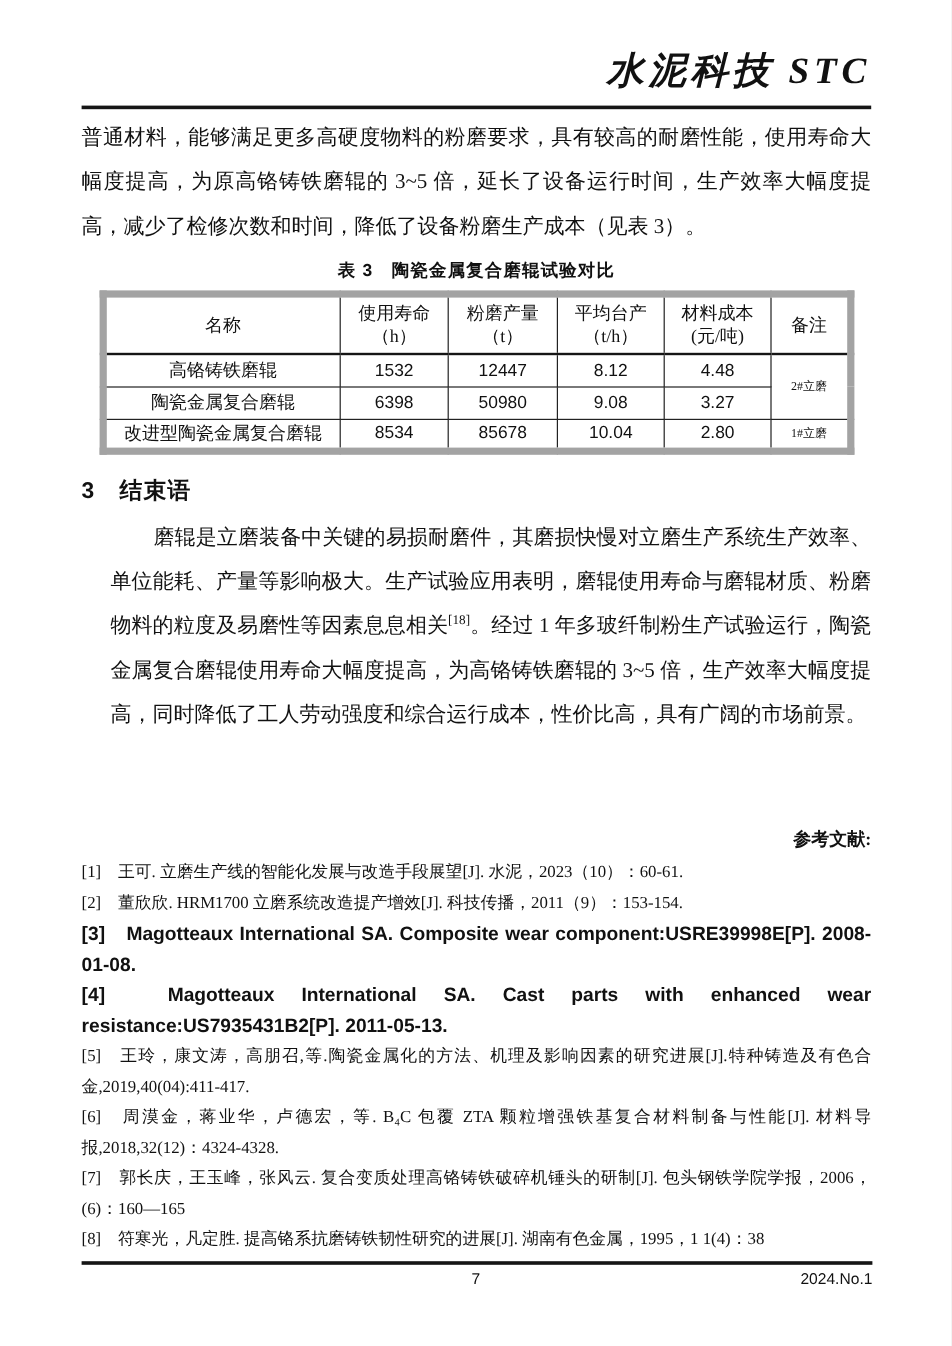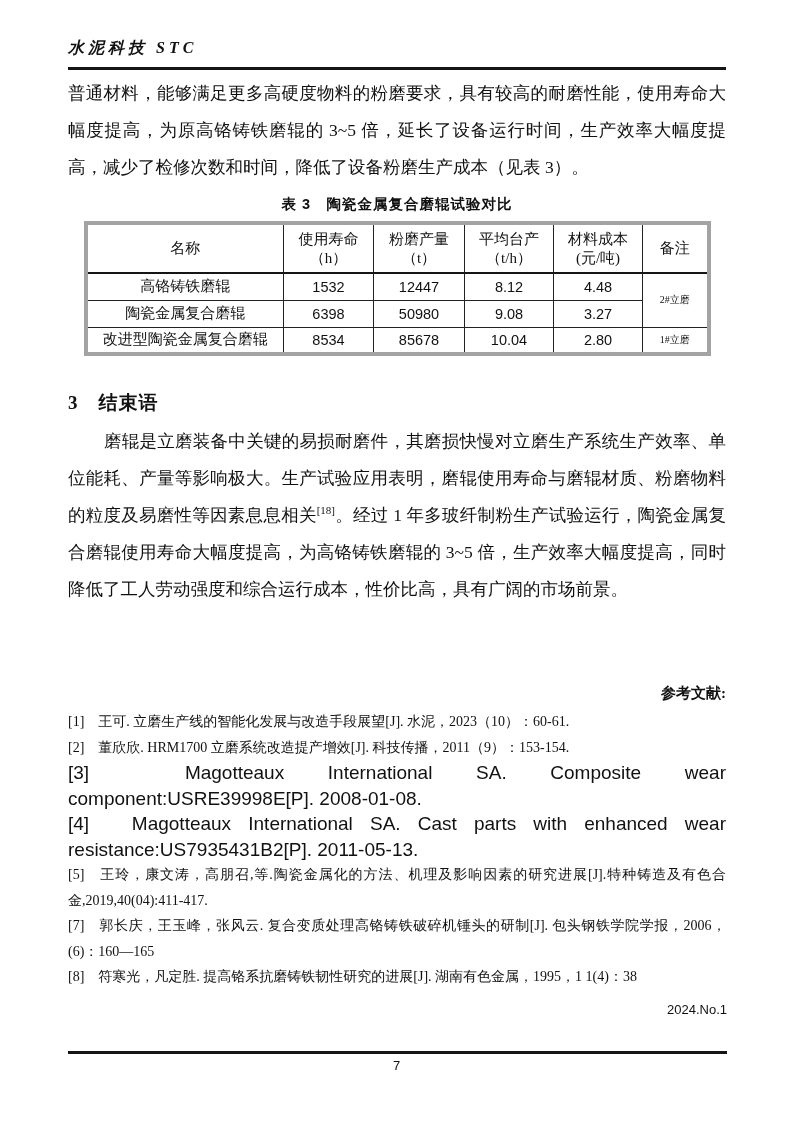--- a/index.html
+++ b/index.html
@@ -10,107 +10,107 @@
     width:793px; height:1122px;
     margin:0 auto;
     background:#ffffff;
     font-family:"Liberation Serif", serif;
     color:#111111;
     overflow:hidden;
   }
   .content { padding:38px 67px 0 68px; }
 
   .journal-title {
-    text-align:left;
+    text-align:right;
     font-family:"Liberation Serif", serif;
     font-style:italic;
     font-weight:bold;
-    font-size:16px;
+    font-size:31px;
     letter-spacing:4px;
   }
   .header-rule {
     margin-top:8px;
     border-top:3px solid #151515;
   }
 
   .body-par {
     margin-top:5px;
     font-size:17.5px;
     line-height:37px;
     text-align:justify;
   }
-  .body-par.indent { text-indent:2.05em; margin-top:7px; }
+  .body-par.indent { text-indent:2.05em; margin-top:7px;margin-left:24px; }
   sup.cite { font-size:11px; line-height:0; vertical-align:super; }
 
   .table-caption {
     margin-top:9px;
     text-align:center;
     font-family:"Liberation Sans", sans-serif;
     font-weight:bold;
     font-size:14.5px;
     letter-spacing:1px;
   }
 
   table.cmp {
     width:623px;
     margin:7px auto 0 auto;
     border-collapse:collapse;
-    border:4px solid #a3a3a3;
+    border:6px solid #a3a3a3;
     table-layout:fixed;
   }
   table.cmp th, table.cmp td {
     border:1px solid #222222;
     text-align:center;
     vertical-align:middle;
     font-weight:normal;
     padding:0 2px;
   }
   table.cmp thead th { height:50px; font-size:15px; border-bottom:2px solid #151515; }
   table.cmp tbody td { height:27px; font-size:15px; }
   table.cmp td.num { font-family:"Liberation Sans", sans-serif; font-size:14.5px; }
   table.cmp td.note { font-size:10px; }
 
   .section-heading {
-    margin-top:34px;
-    font-family:Liberation Serif, serif;
+    margin-top:17px;
+    font-family:Liberation Sans, sans-serif;
     font-weight:bold;
     font-size:19px;
     letter-spacing:1px;
   }
 
   .refs { margin-top:76px; }
   .refs-heading {
     font-family:Liberation Serif, serif;
     font-weight:bold;
     font-size:15px;
     margin-bottom:6px;
     text-align:right;
   }
   .ref {
     font-size:14px;
     line-height:25.5px;
     text-align:justify;
   }
-  .ref.latin { font-family:"Liberation Sans", sans-serif; font-size:19px; }
+  .ref.latin { font-family:"Liberation Sans", sans-serif; font-size:16px;font-weight:bold; }
 
   .footer-rule {
     position:absolute;
     left:68px; right:66px; top:1051px;
     border-top:3px solid #151515;
   }
   .footer-page {
     position:absolute;
     top:1058px; left:0; width:100%;
     text-align:center;
     font-family:"Liberation Sans", sans-serif;
     font-size:13px;
   }
   .footer-issue {
     position:absolute;
-    top:1002px; right:66px;
+    top:1058px; right:66px;
     font-family:"Liberation Sans", sans-serif;
     font-size:13px;
   }
 </style>
 </head>
 <body>
 
 <div class="page">
   <div class="content">
 
@@ -187,20 +187,21 @@
 
     <p class="body-par indent"><span>磨辊是立磨装备中关键的易损耐磨件，其磨损快慢对立磨生产系统生产效率、单位能耗、产量等影响极大。生产试验应用表明，磨辊使用寿命与磨辊材质、粉磨物料的粒度及易磨性等因素息息相关</span><sup class="cite">[18]</sup><span>。经过 1 年多玻纤制粉生产试验运行，陶瓷金属复合磨辊使用寿命大幅度提高，为高铬铸铁磨辊的 3~5 倍，生产效率大幅度提高，同时降低了工人劳动强度和综合运行成本，性价比高，具有广阔的市场前景。</span></p>
 
     <div class="refs">
       <div class="refs-heading">参考文献:</div>
       <p class="ref">[1]　王可. 立磨生产线的智能化发展与改造手段展望[J]. 水泥，2023（10）：60-61.</p>
       <p class="ref">[2]　董欣欣. HRM1700 立磨系统改造提产增效[J]. 科技传播，2011（9）：153-154.</p>
       <p class="ref latin">[3]　Magotteaux International SA. Composite wear component:USRE39998E[P]. 2008-01-08.</p>
       <p class="ref latin">[4]　Magotteaux International SA. Cast parts with enhanced wear resistance:US7935431B2[P]. 2011-05-13.</p>
       <p class="ref">[5]　王玲，康文涛，高朋召,等.陶瓷金属化的方法、机理及影响因素的研究进展[J].特种铸造及有色合金,2019,40(04):411-417.</p>
+      <p class="ref">[6]　周漠金，蒋业华，卢德宏，等. B₄C 包覆 ZTA 颗粒增强铁基复合材料制备与性能[J]. 材料导报,2018,32(12)：4324-4328.</p>
       <p class="ref">[7]　郭长庆，王玉峰，张风云. 复合变质处理高铬铸铁破碎机锤头的研制[J]. 包头钢铁学院学报，2006，(6)：160—165</p>
       <p class="ref">[8]　符寒光，凡定胜. 提高铬系抗磨铸铁韧性研究的进展[J]. 湖南有色金属，1995，1 1(4)：38</p>
     </div>
 
   </div>
 
   <div class="footer-rule"></div>
   <div class="footer-page">7</div>
   <div class="footer-issue">2024.No.1</div>
 </div>

